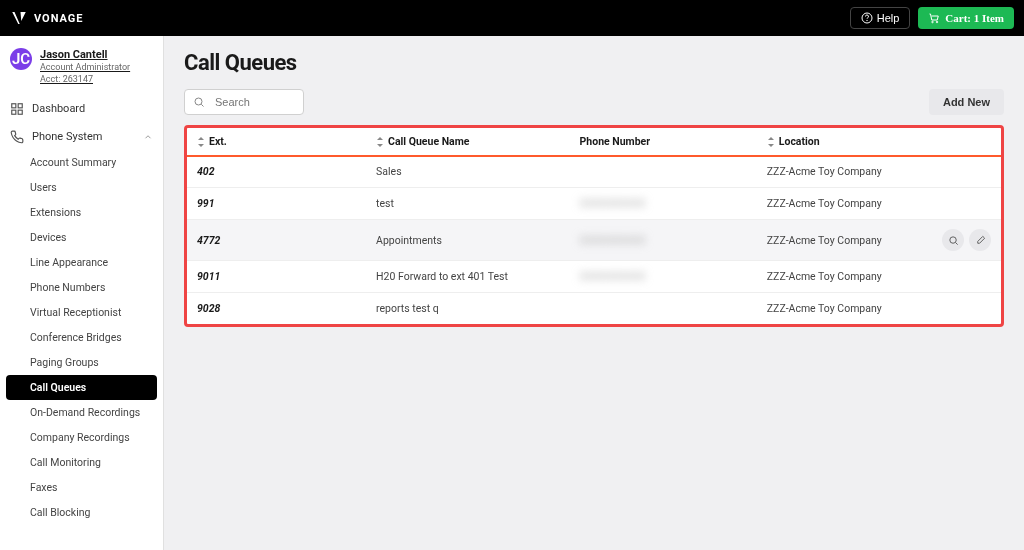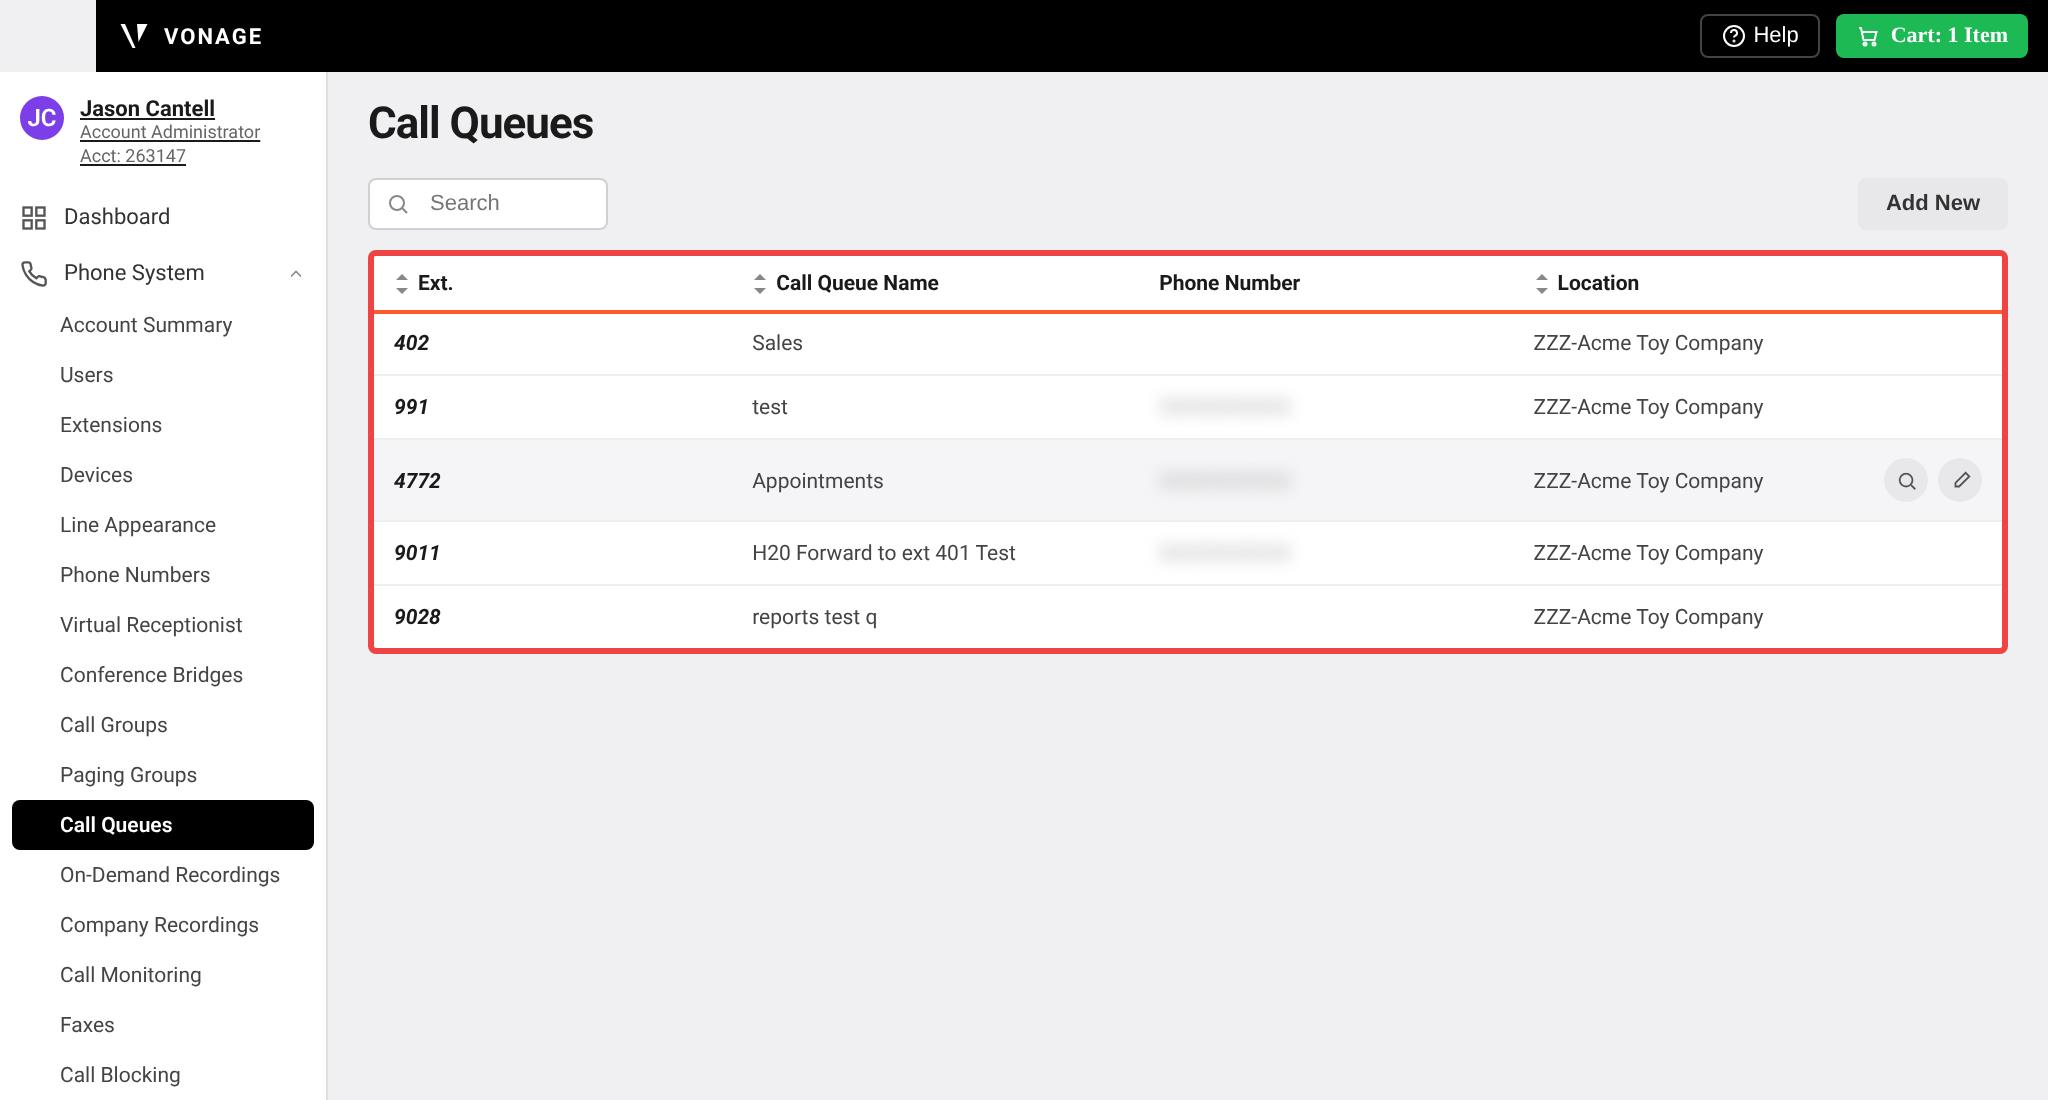--- a/index.html
+++ b/index.html
@@ -1,34 +1,34 @@
 <!DOCTYPE html>
 <html><head>
   <meta charset="utf-8">
   <style>
     * { margin: 0; padding: 0; box-sizing: border-box; }
     body { font-family: -apple-system, BlinkMacSystemFont, 'Segoe UI', Roboto, sans-serif; font-size: 12px; color: #1a1a1a; background: #f0f0f2; width: 1024px; height: 550px; overflow: hidden; }
     
     
-    .topbar { background: #000; height: 36px; display: flex; align-items: center; justify-content: space-between; padding: 0 10px; margin-left: 48px; }
+    .topbar { background: #000; height: 36px; display: flex; align-items: center; justify-content: space-between; padding: 0 10px; }
     .logo-wrap { display: flex; align-items: center; gap: 6px; }
     .logo-mark { width: 18px; height: 18px; }
     .logo-text { color: #fff; font-weight: 700; letter-spacing: 1px; font-size: 11px; }
     .topbar-right { display: flex; align-items: center; gap: 8px; }
     .help-btn { display: flex; align-items: center; gap: 4px; color: #fff; border: 1px solid #444; border-radius: 4px; padding: 4px 10px; background: transparent; cursor: pointer; font-size: 11px; }
     .cart-btn { display: flex; align-items: center; gap: 5px; background: #1db954; color: #fff; border: none; border-radius: 4px; padding: 5px 10px; cursor: pointer; font-size: 11px; font-weight: 600; font-family: Liberation Serif, serif; }
     .icon { display: inline-flex; }
     
     
     .main { display: flex; height: calc(100% - 36px); }
     
     
     .sidebar { width: 164px; background: #fff; border-right: 1px solid #e0e0e0; display: flex; flex-direction: column; overflow: hidden; }
     .user-block { display: flex; align-items: flex-start; gap: 8px; padding: 12px 10px 10px; }
-    .avatar { width: 22px; height: 22px; border-radius: 50%; background: #7b3ee8; color: #fff; font-size: 12px; font-weight: 600; display: flex; align-items: center; justify-content: center; flex-shrink: 0; }
+    .avatar { width: 22px; height: 22px; border-radius: 50%; background: #7b3ee8; color: #fff; font-size: 15px; font-weight: 600; display: flex; align-items: center; justify-content: center; flex-shrink: 0; }
     .user-info { display: flex; flex-direction: column; line-height: 1.3; text-decoration: underline; }
     .user-name { font-weight: 700; font-size: 11px; }
     .user-role, .user-acct { font-size: 9px; color: #666; }
     
     .nav { flex: 1; overflow-y: auto; padding-bottom: 10px; }
     .nav-section { margin-bottom: 2px; }
     .nav-header { display: flex; align-items: center; gap: 8px; padding: 6px 10px; cursor: pointer; color: #333; font-size: 11px; }
     .nav-header .icon { width: 14px; height: 14px; flex-shrink: 0; }
     .nav-header .chev { margin-left: auto; width: 10px; height: 10px; }
     .nav-sub { list-style: none; }
@@ -148,21 +148,20 @@
         </div>
         <ul class="nav-sub" id="nav-sub">
             <li>Account Summary</li>
             <li>Users</li>
             <li>Extensions</li>
             <li>Devices</li>
             <li>Line Appearance</li>
             <li>Phone Numbers</li>
             <li>Virtual Receptionist</li>
             <li>Conference Bridges</li>
-            <li>Call Groups</li>
             <li>Paging Groups</li>
             <li class="active">Call Queues</li>
             <li>On-Demand Recordings</li>
             <li>Company Recordings</li>
             <li>Call Monitoring</li>
             <li>Faxes</li>
             <li>Call Blocking</li>
           </ul>
       </div>
 

